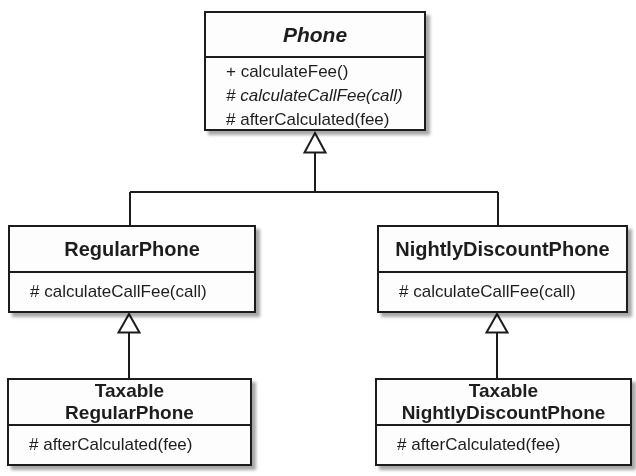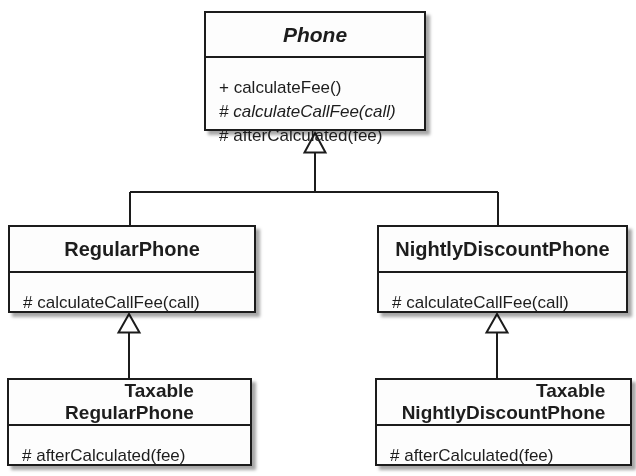--- a/index.html
+++ b/index.html
@@ -31,38 +31,39 @@
     border: 2px solid #1c1c1c;
     box-shadow: 4px 4px 3px rgba(0,0,0,0.35);
     color: #1d1d1d;
   }
   .uml-class .title {
     box-sizing: border-box;
     flex: 0 0 auto;
     display: flex;
     align-items: center;
     justify-content: center;
-    text-align: right;
+    text-align: center;
     font-weight: bold;
     font-size: 20px;
     line-height: 21px;
     white-space: pre-line;
     border-bottom: 2px solid #1c1c1c;
   }
   .uml-class .title.abstract {
     font-style: italic;
     font-size: 21px;
   }
   .uml-class .methods {
     box-sizing: border-box;
     flex: 1 1 auto;
     display: flex;
     flex-direction: column;
     justify-content: center;
-    padding: 18px 8px 2px 13px;
+    padding: 2px 8px 2px 13px;
+    margin-left: 7px;
   }
   .uml-class .method {
     font-size: 17px;
     line-height: 24px;
     white-space: nowrap;
   }
   .uml-class .method.abstract {
     font-style: italic;
   }
   

